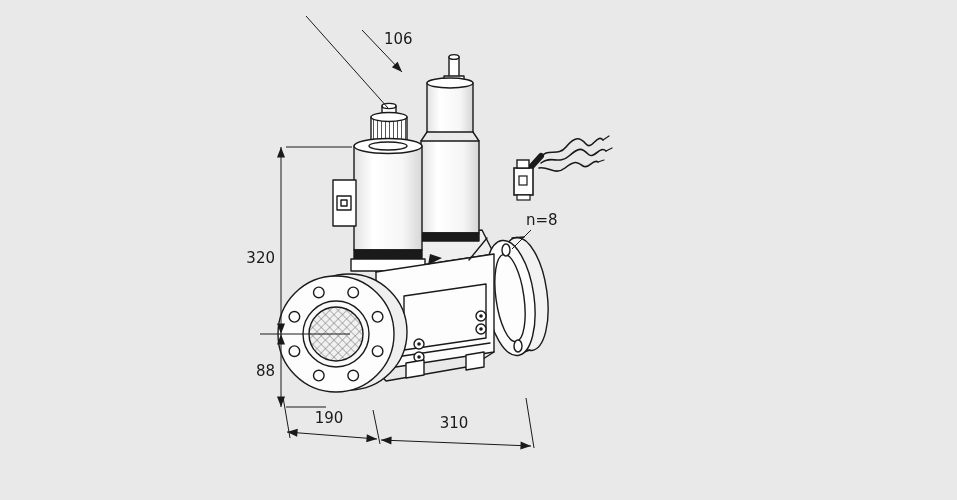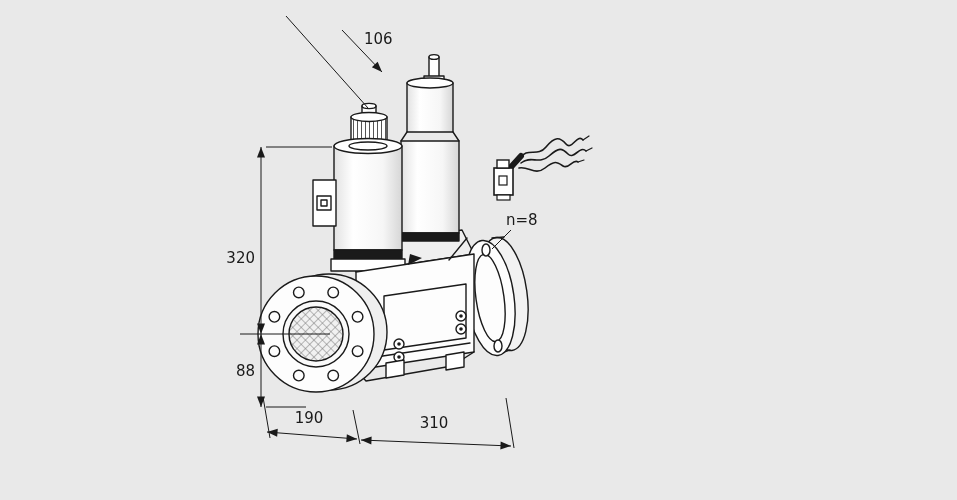--- a/index.html
+++ b/index.html
@@ -6,20 +6,21 @@
   body {
     background: #e9e9e9;
     font-family: "DejaVu Sans", "Liberation Sans", sans-serif;
   }
   .stage {
     position: relative;
     width: 839px;
     height: 500px;
     background: #d946ef;
     overflow: hidden;
+    margin-left: 20px;
   }
   svg text {
     font-family: "DejaVu Sans", "Liberation Sans", sans-serif;
     font-size: 15px;
     fill: #1a1a1a;
   }
 </style>
 </head>
 <body style="background: rgb(233, 233, 233);">
 

